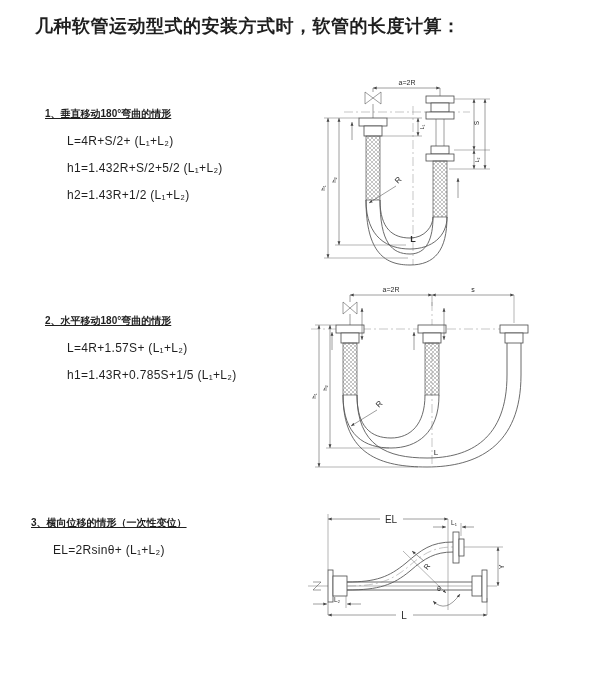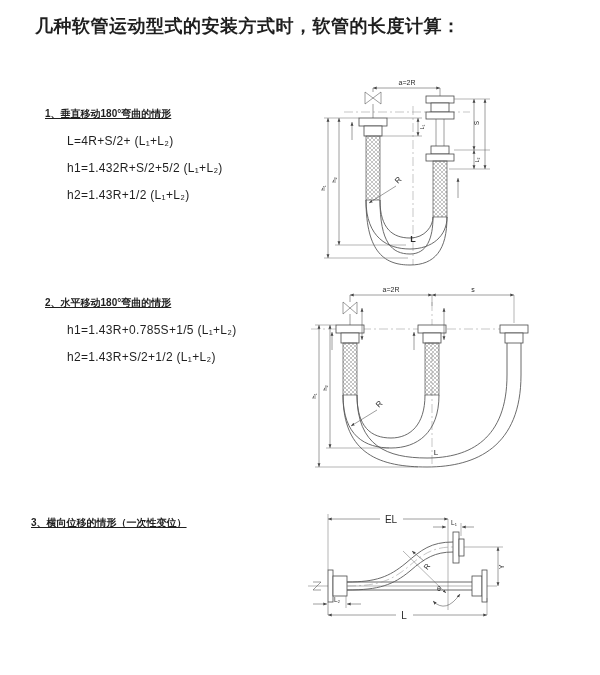--- a/index.html
+++ b/index.html
@@ -4,21 +4,21 @@
 <style>
   html,body{margin:0;padding:0;}
   body{
     width:600px;height:675px;position:relative;background:#ffffff;
     font-family:"Liberation Sans","DejaVu Sans",sans-serif;color:#1f1f1f;
     overflow:hidden;
   }
   .title{position:absolute;left:35px;top:14px;font-size:18px;font-weight:700;letter-spacing:.5px;}
   .sec{position:absolute;width:270px;}
   .s1{left:45px;top:107px}
-  .s2{left:45px;top:296px}
+  .s2{left:45px;top:314px}
   .s3{left:31px;top:516px}
   .heading{font-size:10px;font-weight:700;margin:0;text-decoration:underline;}
   .formula{font-size:12px;font-weight:400;margin:13px 0 0 22px;letter-spacing:.3px;}
   .dwg{position:absolute;}
   .d1{left:308px;top:66px;}
   .d2{left:303px;top:278px;}
   .d3{left:300px;top:498px;}
   svg{display:block;}
   svg text{font-family:"Liberation Sans","DejaVu Sans",sans-serif;fill:#2a2a2a;}
   .ln{stroke:#4d4d4d;stroke-width:.55;fill:none;}
@@ -112,22 +112,22 @@
   </g>
 
   <line class="ln" x1="88" y1="120" x2="61" y2="137" marker-end="url(#arr1)"></line>
   <text x="92" y="116" font-size="8" text-anchor="middle" transform="rotate(-45 92 116)">R</text>
 
   <text x="105" y="176" font-size="9" text-anchor="middle" font-weight="bold">L</text>
 </svg>
 
 <div class="sec s2">
   <div class="heading">2、水平移动180°弯曲的情形</div>
+  <div class="formula">L=4R+1.57S+ (L₁+L₂)</div>
   <div class="formula">h1=1.43R+0.785S+1/5 (L₁+L₂)</div>
-  <div class="formula">h2=1.43R+S/2+1/2 (L₁+L₂)</div>
 </div>
 
 <svg class="dwg d2" width="235" height="192" viewBox="0 0 235 192">
   <defs>
     <marker id="arr2" viewBox="0 0 10 10" refX="9" refY="5" markerWidth="7.5" markerHeight="7.5" orient="auto-start-reverse">
       <path d="M0,1.5 L9,5 L0,8.5 z" fill="#444"></path>
     </marker>
     <pattern id="h2p" width="4" height="4" patternUnits="userSpaceOnUse">
       <path d="M0,4 L4,0 M0,0 L4,4" stroke="#8a8a8a" stroke-width="0.5"></path>
     </pattern>
@@ -188,20 +188,21 @@
   </g>
 
   <line class="ln" x1="74" y1="132" x2="48" y2="148" marker-end="url(#arr2)"></line>
   <text x="78" y="128" font-size="8" text-anchor="middle" transform="rotate(-45 78 128)">R</text>
 
   <text x="133" y="177" font-size="8" text-anchor="middle">L</text>
 </svg>
 
 <div class="sec s3">
   <div class="heading">3、横向位移的情形（一次性变位）</div>
+  <div class="formula">EL=2Rsinθ+ (L₁+L₂)</div>
 </div>
 
 <svg class="dwg d3" width="300" height="160" viewBox="0 0 300 160">
   <defs>
     <marker id="arr3" viewBox="0 0 10 10" refX="9" refY="5" markerWidth="7.5" markerHeight="7.5" orient="auto-start-reverse">
       <path d="M0,1.5 L9,5 L0,8.5 z" fill="#444"></path>
     </marker>
   </defs>
 
   <line class="thin" x1="8" y1="88" x2="197" y2="88"></line>

